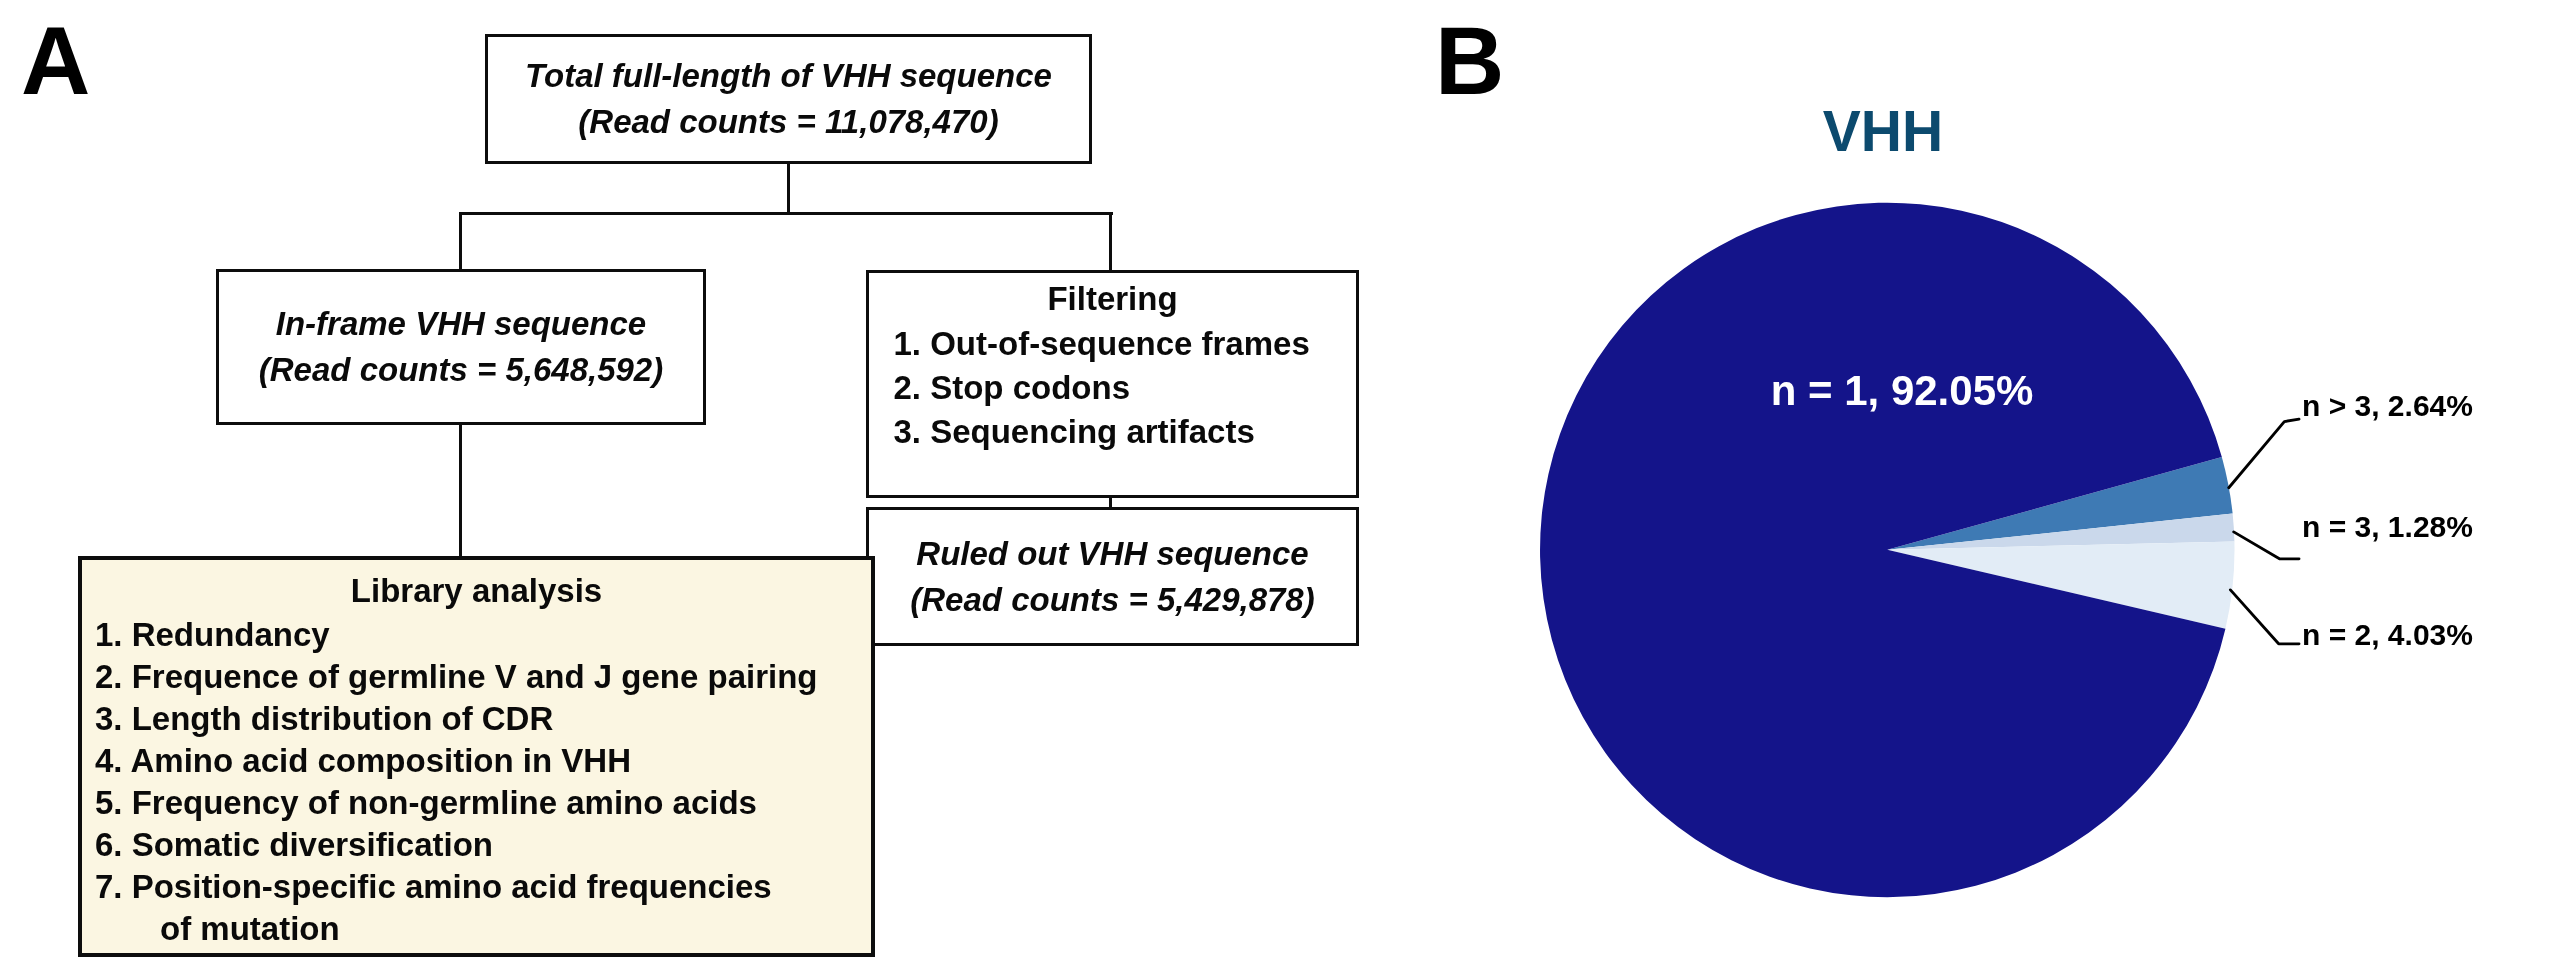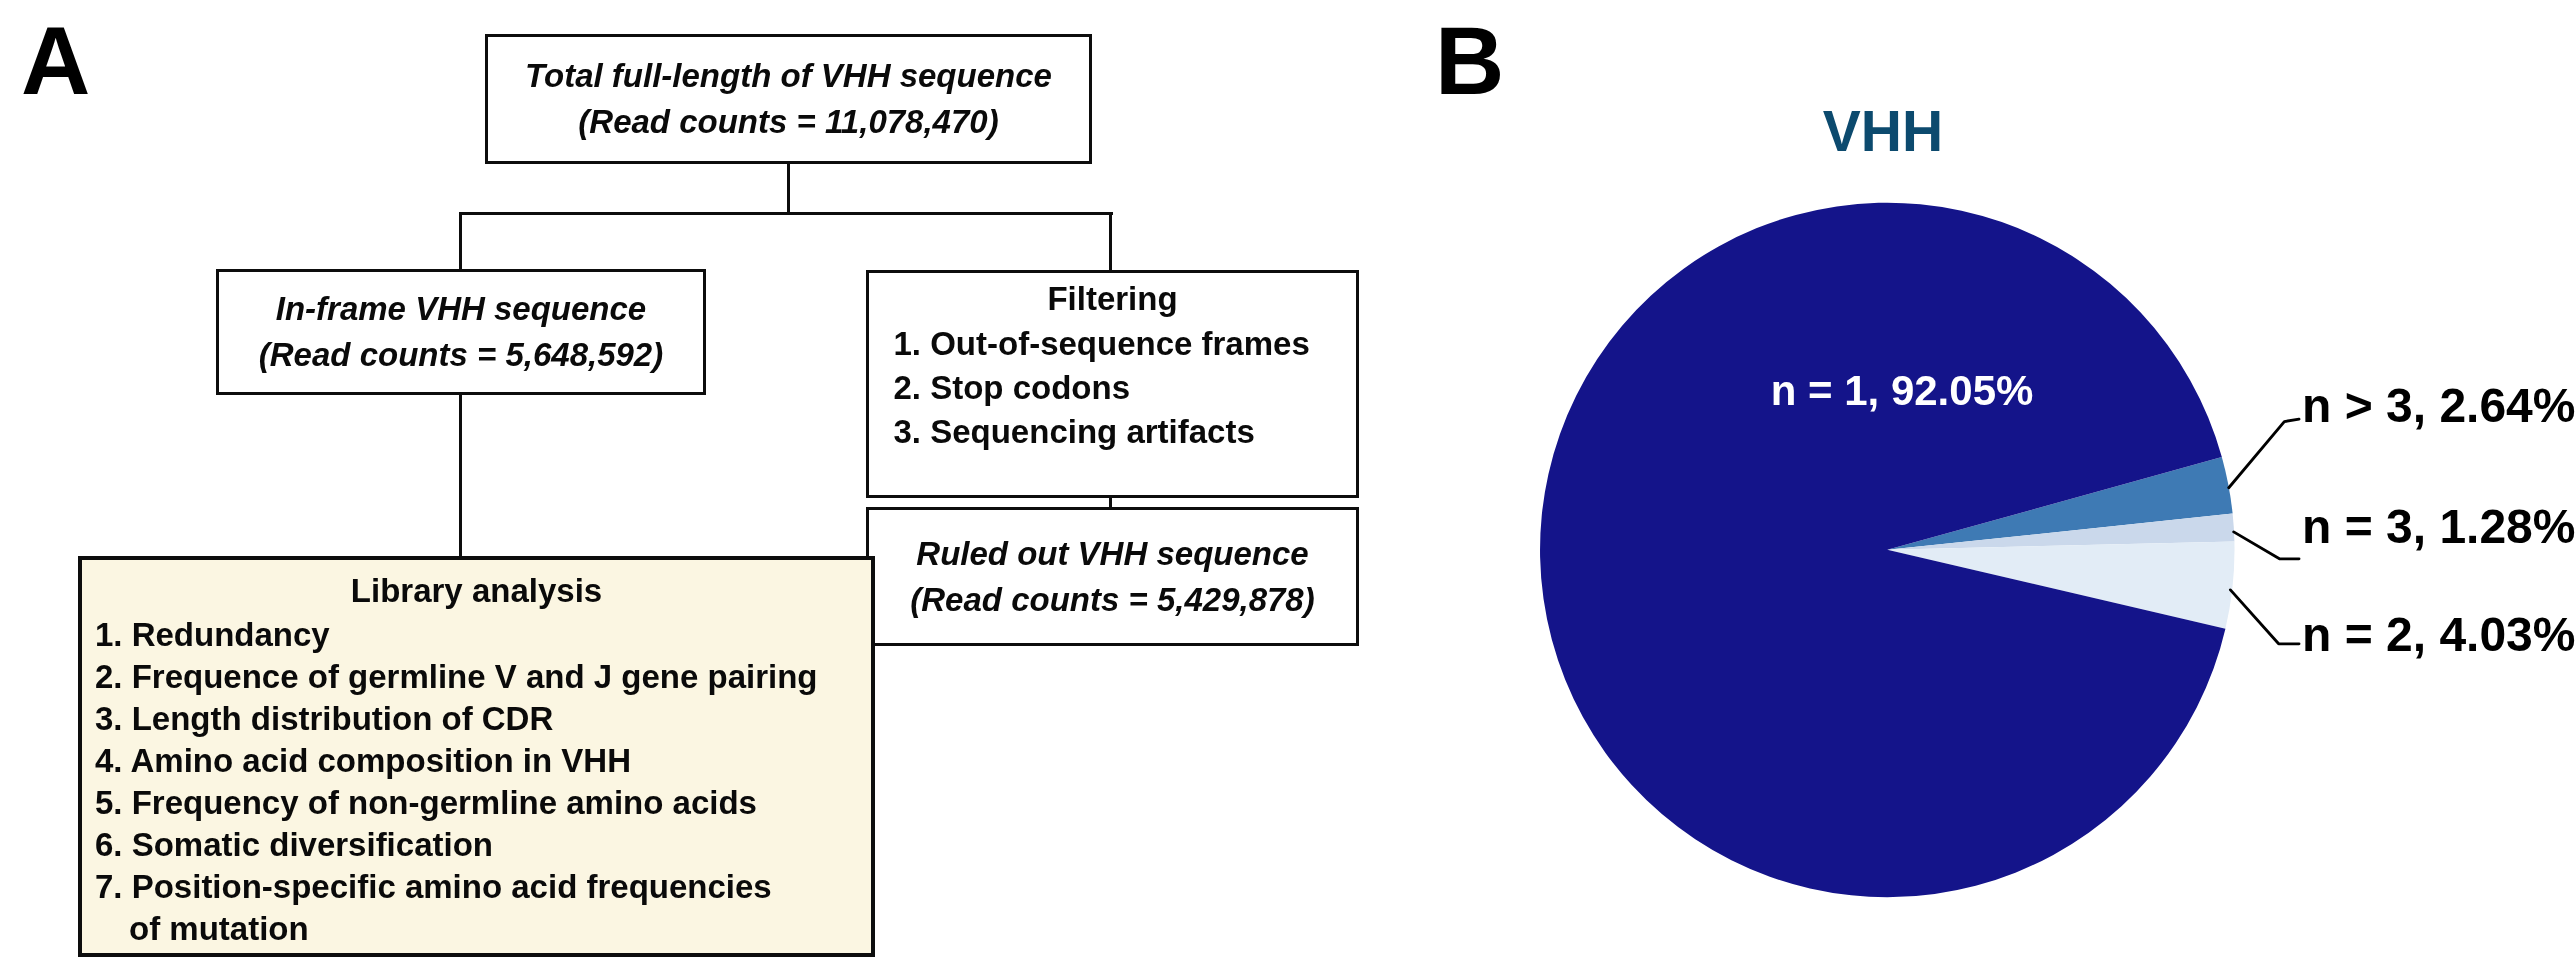--- a/index.html
+++ b/index.html
@@ -49,21 +49,21 @@
   .fbox.filtering { padding-top:3.3px; }
   .fbox.filtering .bitem { padding-left:24.5px; }
 
   .fbox.library {
     border-width:4.1px;
     padding-top:6.5px;
     margin-left:22px;
   }
   .fbox.library .btitle { line-height:47px; }
   .fbox.library .bitem { padding-left:13px; line-height:42px; }
-  .fbox.library .bitem.cont { padding-left:47px; }
+  .fbox.library .bitem.cont { padding-left:78px; }
 
   .conn { position:absolute; background:#0d0d0d; }
 
   
   #pie-svg { position:absolute; left:0; top:0; pointer-events:none; }
 
   .pie-title {
     position:absolute;
     left:1883px; top:131px;
     transform:translate(-50%,-50%);
@@ -73,21 +73,21 @@
   .pie-inside-label {
     position:absolute;
     left:1902px; top:391px;
     transform:translate(-50%,-50%);
     font-size:42px; font-weight:bold; color:#ffffff;
     white-space:nowrap;
   }
   .pie-out-label {
     position:absolute;
     left:2302px;
-    font-size:48px; font-weight:bold; color:#000;
+    font-size:30px; font-weight:bold; color:#000;
     line-height:52px;
     white-space:nowrap;
   }
 </style>
 </head>
 <body>
 
 <div class="panel-letter" style="left:21px; top:19.6px">A</div>
 <div class="panel-letter" style="left:1435px; top:19.6px">B</div>
 
@@ -96,21 +96,21 @@
 <div class="conn" style="left:459px; top:212px; width:3.3px; height:60px"></div>
 <div class="conn" style="left:1109px; top:212px; width:3.3px; height:60px"></div>
 <div class="conn" style="left:459px; top:392px; width:3.3px; height:167px"></div>
 <div class="conn" style="left:1109px; top:454px; width:3.3px; height:56px"></div>
 
 <div class="fbox center2" style="left:485px; top:34px; width:607px; height:130px">
   <div>Total full-length of VHH sequence</div>
   <div>(Read counts = 11,078,470)</div>
 </div>
 
-<div class="fbox center2" style="left:216px; top:269px; width:490px; height:126px">
+<div class="fbox center2" style="left:216px; top:269px; width:490px; height:156px">
   <div>In-frame VHH sequence</div>
   <div>(Read counts = 5,648,592)</div>
 </div>
 
 <div class="fbox filtering" style="left:866px; top:270px; width:493px; height:228px">
   <div class="btitle">Filtering</div>
   <div class="bitem">1. Out-of-sequence frames</div>
   <div class="bitem">2. Stop codons</div>
   <div class="bitem">3. Sequencing artifacts</div>
 </div>

